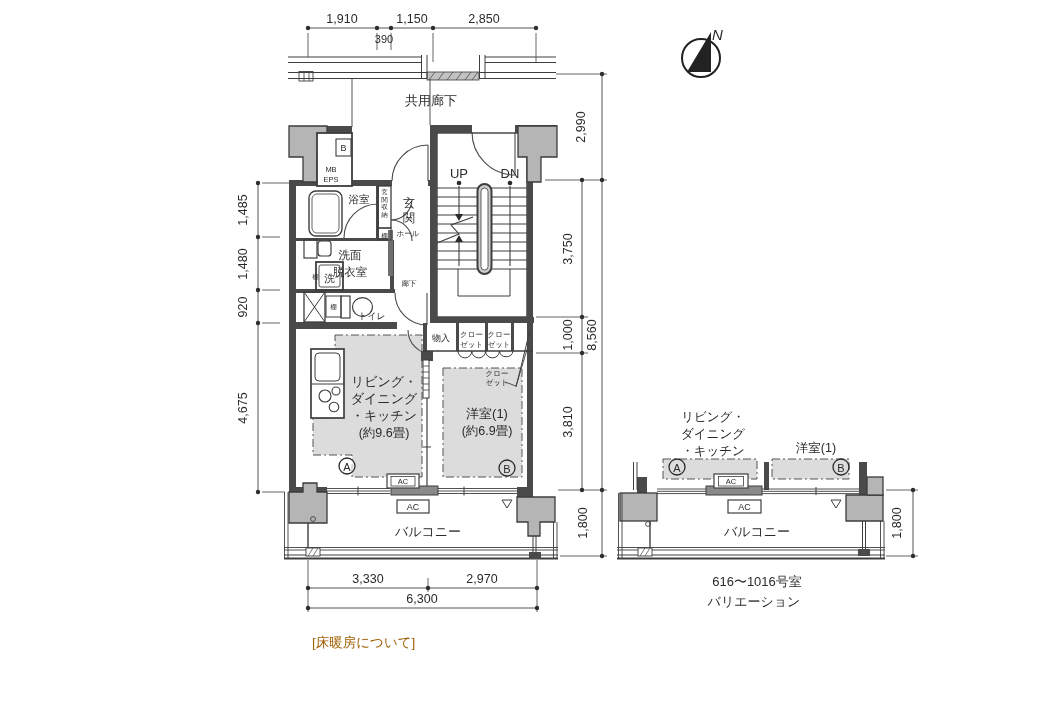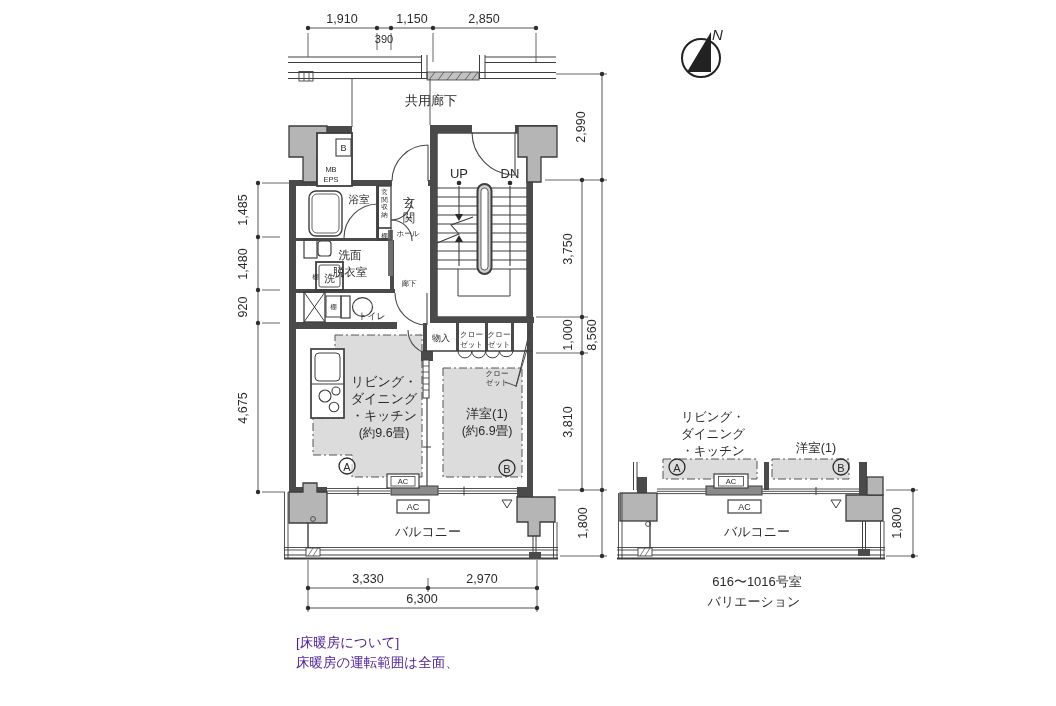--- a/index.html
+++ b/index.html
@@ -13,21 +13,21 @@
   .cap{font-size:13px;}
   .rm-lg{font-size:13px;}
   .rm{font-size:11.5px;}
   .rm-md{font-size:10.5px;}
   .rm-sm{font-size:9px;}
   .rm-xs{font-size:7.5px;}
   .rm-xxs{font-size:6.5px;}
   .updn{font-size:13px;}
   .zoneletter{font-size:11px;}
   .compassN{font-size:15px;font-style:italic;}
-  .note{position:absolute;left:296px;top:633px;font-size:13.5px;line-height:20px;color:#4c1d95;}
+  .note{position:absolute;left:312px;top:633px;font-size:13.5px;line-height:20px;color:#a16207;}
   .circ{display:inline-block;width:15px;height:15px;border:1.3px solid #222;border-radius:50%;
         text-align:center;line-height:15px;font-size:10.5px;vertical-align:-2px;margin:0 2px;}
 </style>
 </head>
 <body>
 
 <div class="canvas">
 <svg width="1056" height="706" viewBox="0 0 1056 706">
 
   <g fill="#dcdcdc" stroke="#555" stroke-width="1" stroke-dasharray="8 3 2 3">
@@ -377,15 +377,14 @@
 
   <g>
     <circle cx="701" cy="58" r="19" fill="none" stroke="#222" stroke-width="2"></circle>
     <polygon points="711,32 687,72 711,72" fill="#222"></polygon>
     <text class="compassN" x="712" y="40">N</text>
   </g>
 </svg>
 
 <div class="note">
   <div>[床暖房について]</div>
-  <div>床暖房の運転範囲は全面、</div>
 </div>
 </div>
 
 </body></html>

